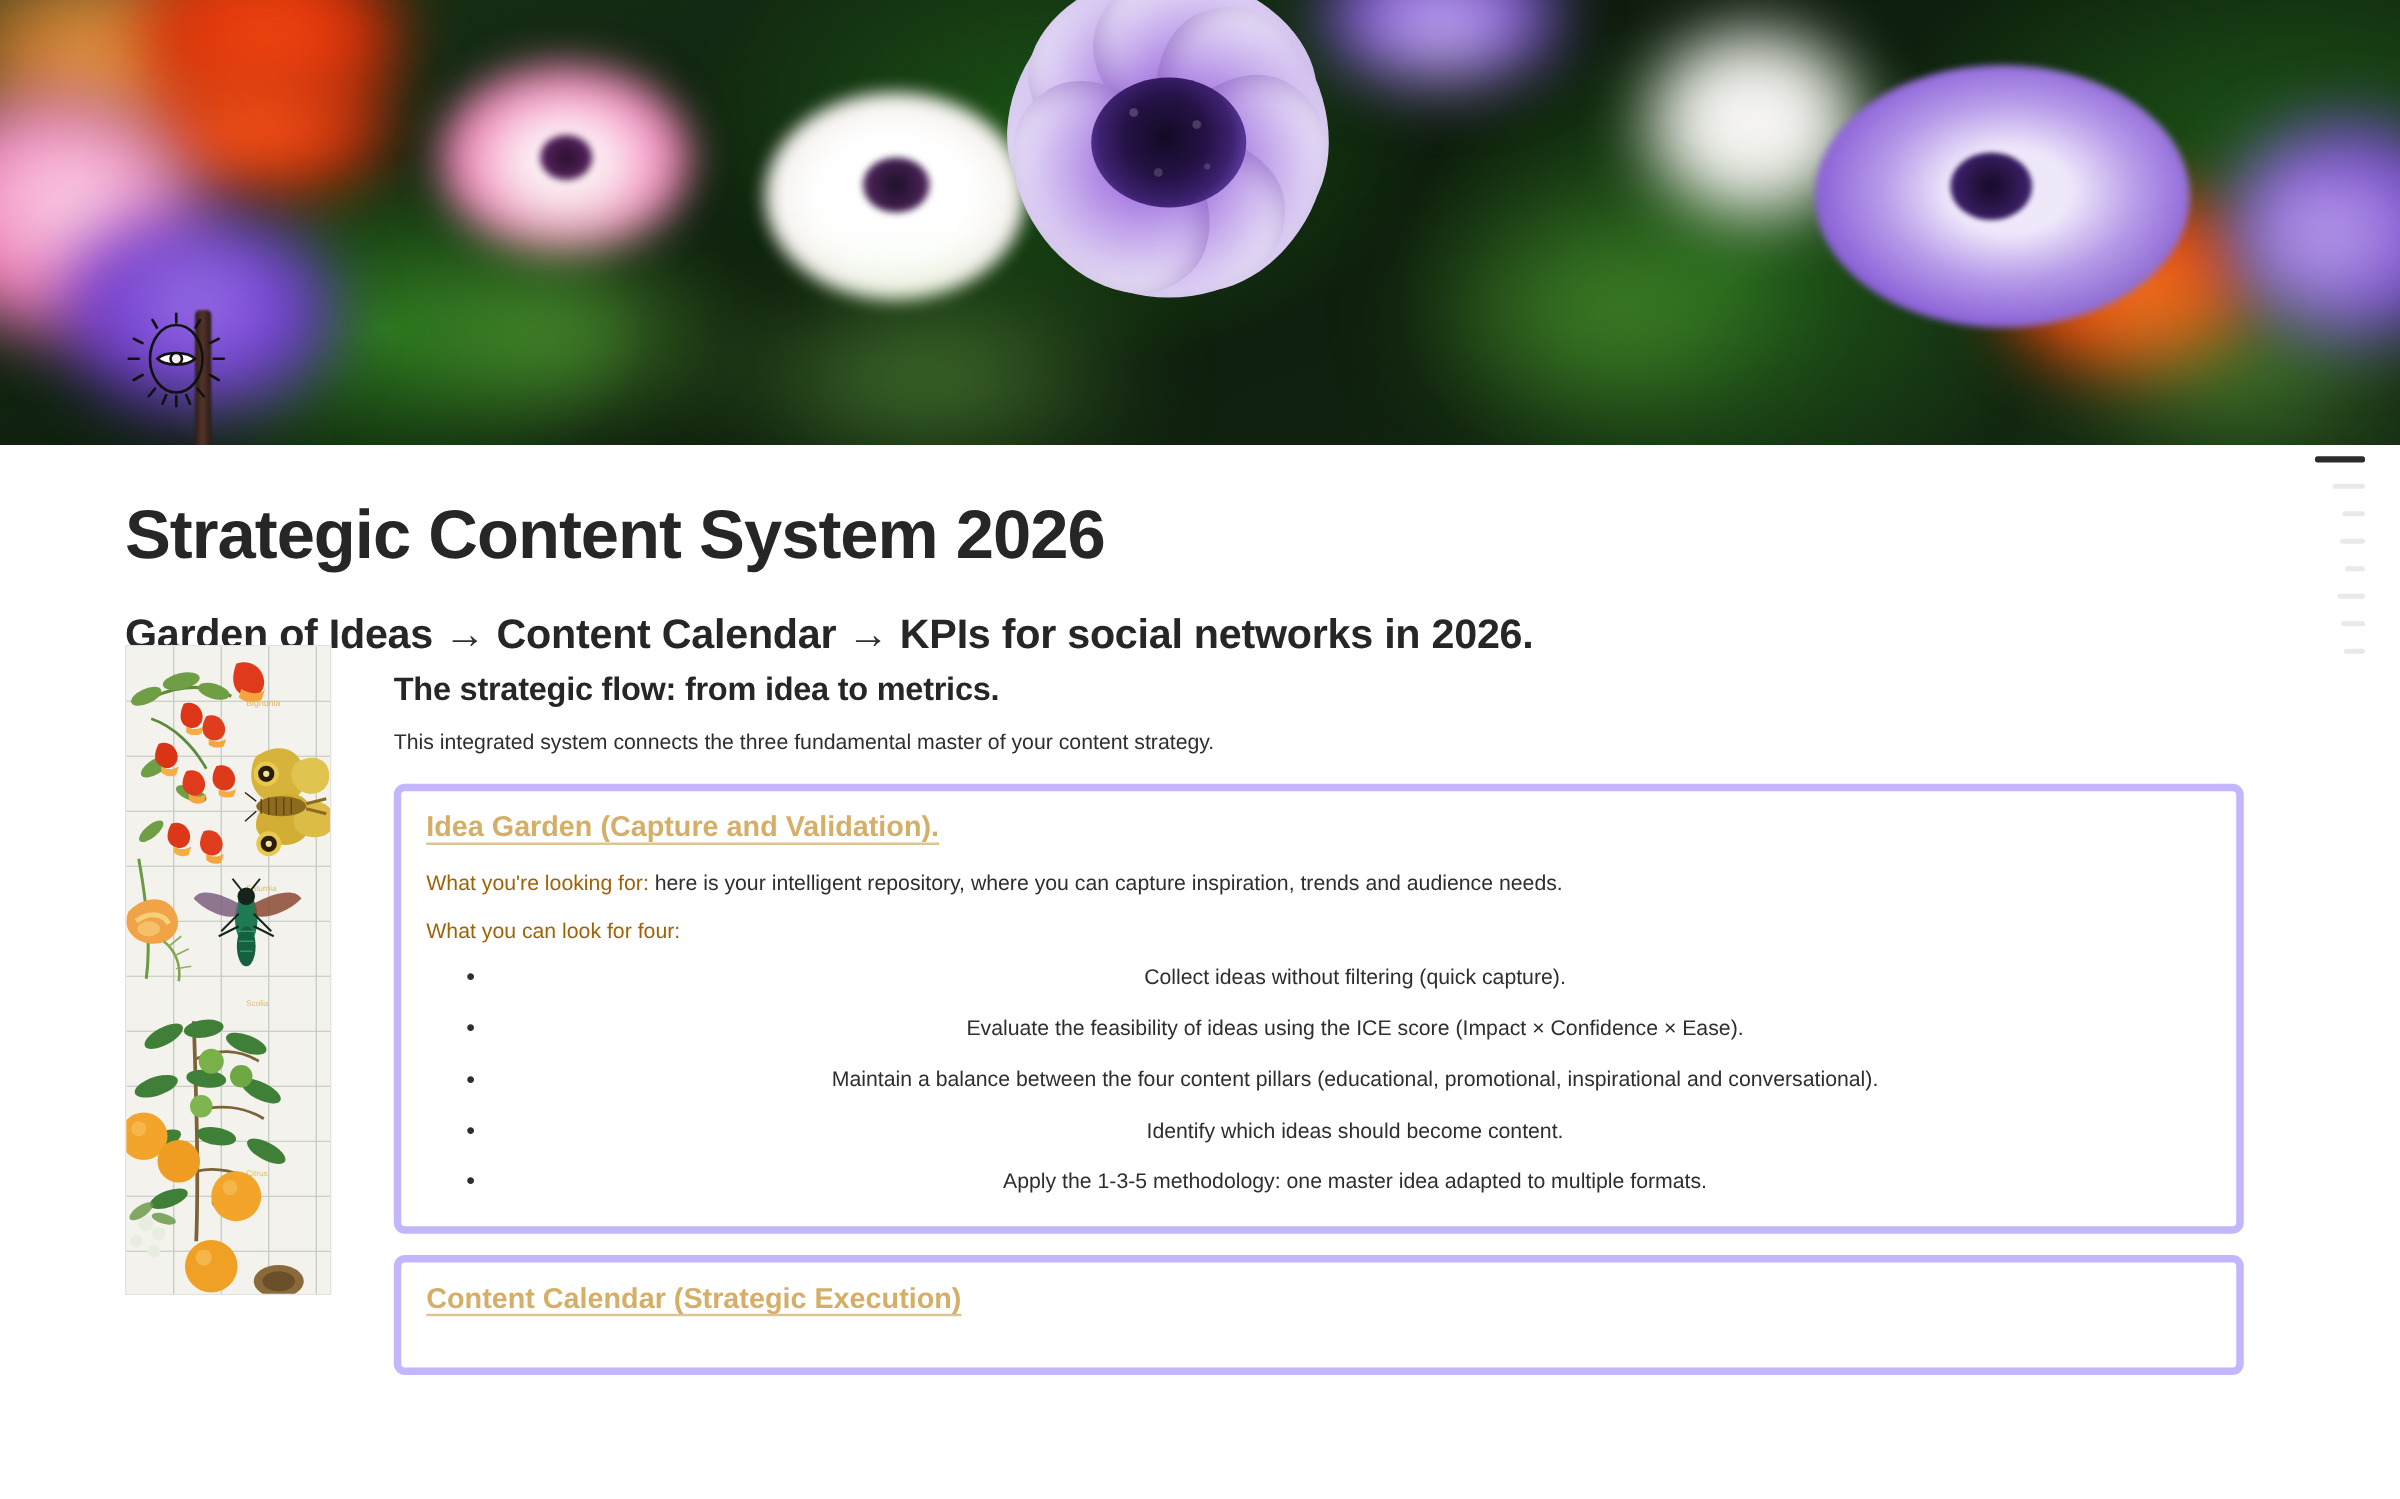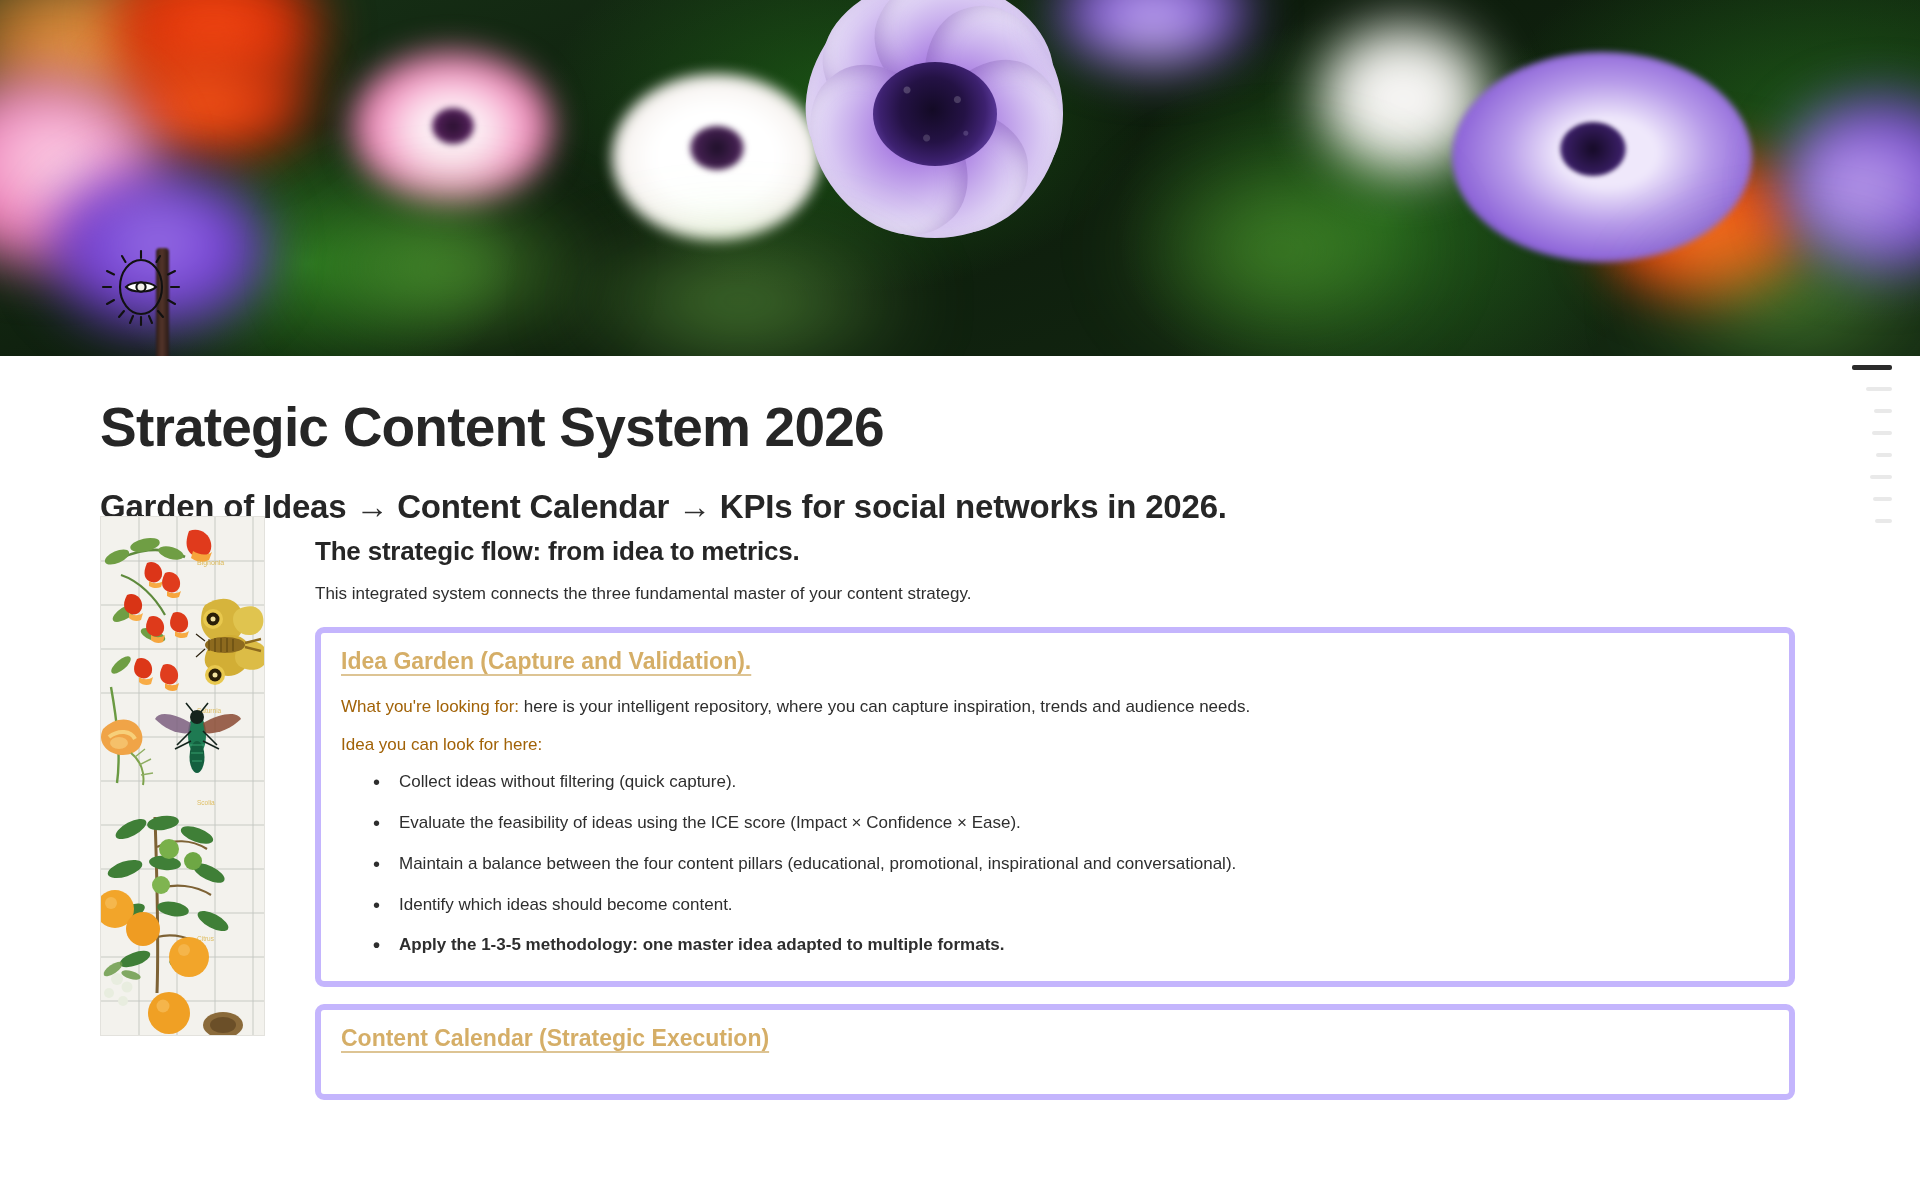--- a/index.html
+++ b/index.html
@@ -134,26 +134,26 @@
     text-decoration: underline;
     text-underline-offset: 5px;
     text-decoration-color: #ddc494;
     text-decoration-thickness: 2px;
     margin-bottom: 20px;
     cursor: pointer;
   }
   .kv { font-size: 17px; color: #2e2e2e; margin-bottom: 16px; line-height: 1.45; }
   .kv b { font-weight: 400; color: #a16207; }
   .kv.tight { margin-bottom: 13px; }
-  ul.blist { list-style: none; margin: 0 0 0 28px; }
+  ul.blist { list-style: none; margin: 0 0 0 28px; text-align: center; }
   ul.blist li {
     position: relative; font-size: 17px; color: #2e2e2e;
     padding-left: 30px; margin-bottom: 17px; line-height: 1.4;
   }
-  ul.blist li:last-child { margin-bottom: 2px; font-weight: bold; }
+  ul.blist li:last-child { margin-bottom: 2px; }
   ul.blist li::before {
     content: "\2022"; position: absolute; left: 4px; top: -2px;
     font-size: 20px; color: #2e2e2e;
   }
 </style>
 </head>
 <body>
 
 <div class="page">
 
@@ -408,21 +408,21 @@
     <div class="content">
       <div class="sec-h">The strategic flow: from idea to metrics.</div>
       <div class="sec-p">This integrated system connects the three fundamental master of your content strategy.</div>
 
       <div class="card">
         <a class="card-link">Idea Garden (Capture and Validation).</a>
         <div class="kv tight">
           <b>What you're looking for:</b><span> here is your intelligent repository, where you can capture inspiration, trends and audience needs.</span>
         </div>
         <div class="kv tight">
-          <b>Idea you can look for here:</b>
+          <b>What you can look for four:</b>
         </div>
         <ul class="blist">
           <li>Collect ideas without filtering (quick capture).</li>
           <li>Evaluate the feasibility of ideas using the ICE score (Impact × Confidence × Ease).</li>
           <li>Maintain a balance between the four content pillars (educational, promotional, inspirational and conversational).</li>
           <li>Identify which ideas should become content.</li>
           <li>Apply the 1-3-5 methodology: one master idea adapted to multiple formats.</li>
         </ul>
       </div>
 

